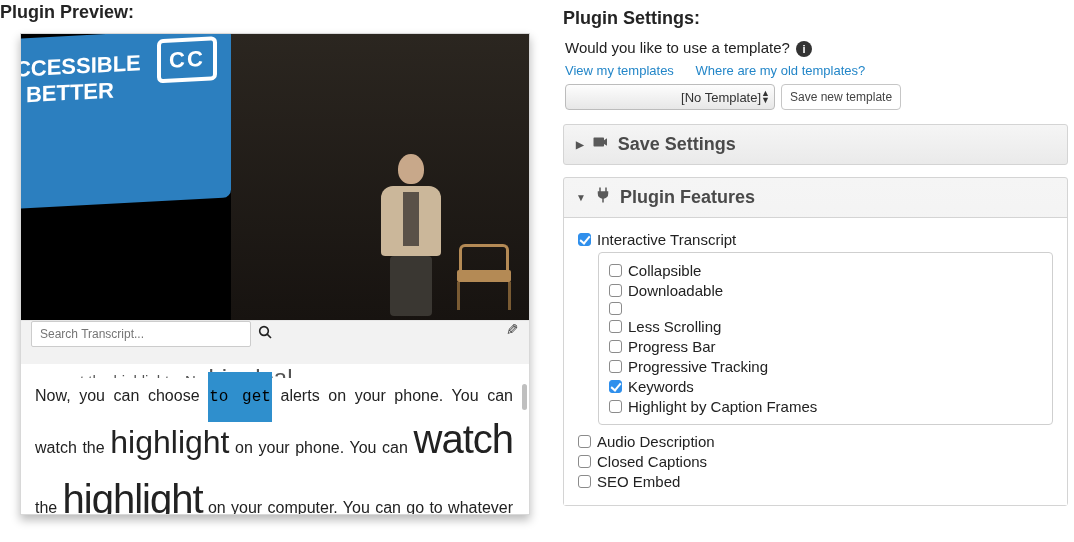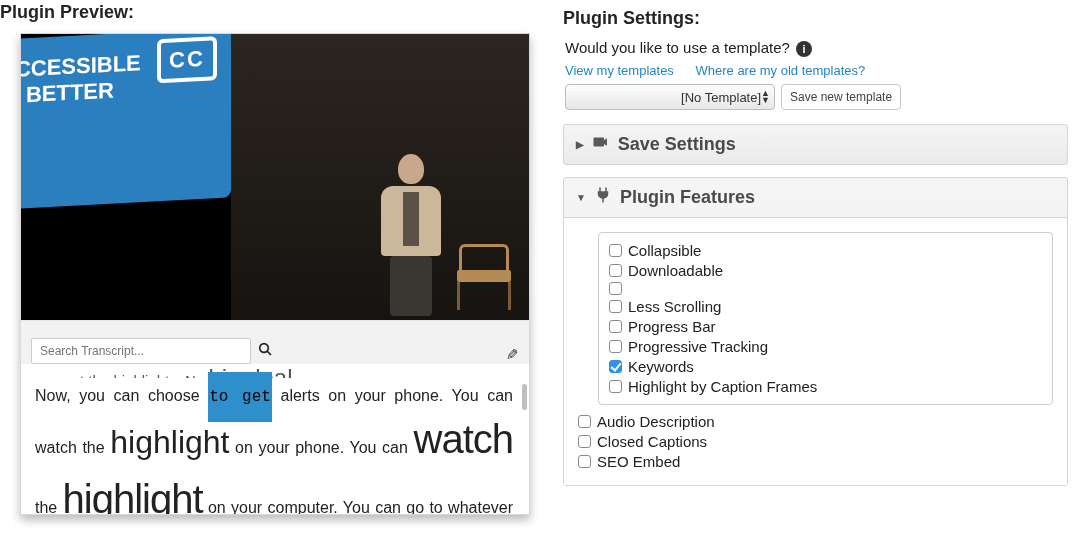--- a/index.html
+++ b/index.html
@@ -101,21 +101,21 @@
   }
   .chair .back{
     position:absolute; top:-6px; width:50px; left:2px; height:26px;
     border:3px solid #b48a55; border-bottom:none; border-radius:6px 6px 0 0;
   }
   .chair .legf{
     position:absolute; top:32px; width:54px; height:28px;
     border-left:3px solid #7a5b33; border-right:3px solid #7a5b33;
   }
   .transcript-toolbar {
-    display:flex; align-items:flex-end;
+    display:flex; align-items:flex-start;
     height:44px; padding:0 10px;
     border-top:1px solid #e6e6e6;
     background:#f2f2f2;
   }
   .search-box {
     height:26px; width:220px;
     border:1px solid #ccc; background:#fff;
     font-size:12px; color:#777;
     padding:0 8px; border-radius:2px;
   }
@@ -303,20 +303,24 @@
       <span class="tri">▼</span>
       <span class="plug-icon">
         <svg viewBox="0 0 24 24">
             <path d="M7 2h2v5H7zM15 2h2v5h-2zM5 7h14v3a7 7 0 0 1-6 6.9V22h-2v-5.1A7 7 0 0 1 5 10z"></path>
           </svg>
       </span>
       <span>Plugin Features</span>
     </div>
     <div class="features-body">
 
+      <label class="chk-row">
+        <input type="checkbox" class="chk" checked="" style="">
+        <span>Interactive Transcript</span>
+      </label>
 
       <div class="sub-box">
         <label class="chk-row">
             <input type="checkbox" class="chk" style="">
             <span>Collapsible</span>
           </label>
         <label class="chk-row">
             <input type="checkbox" class="chk" style="">
             <span>Downloadable</span>
           </label>

